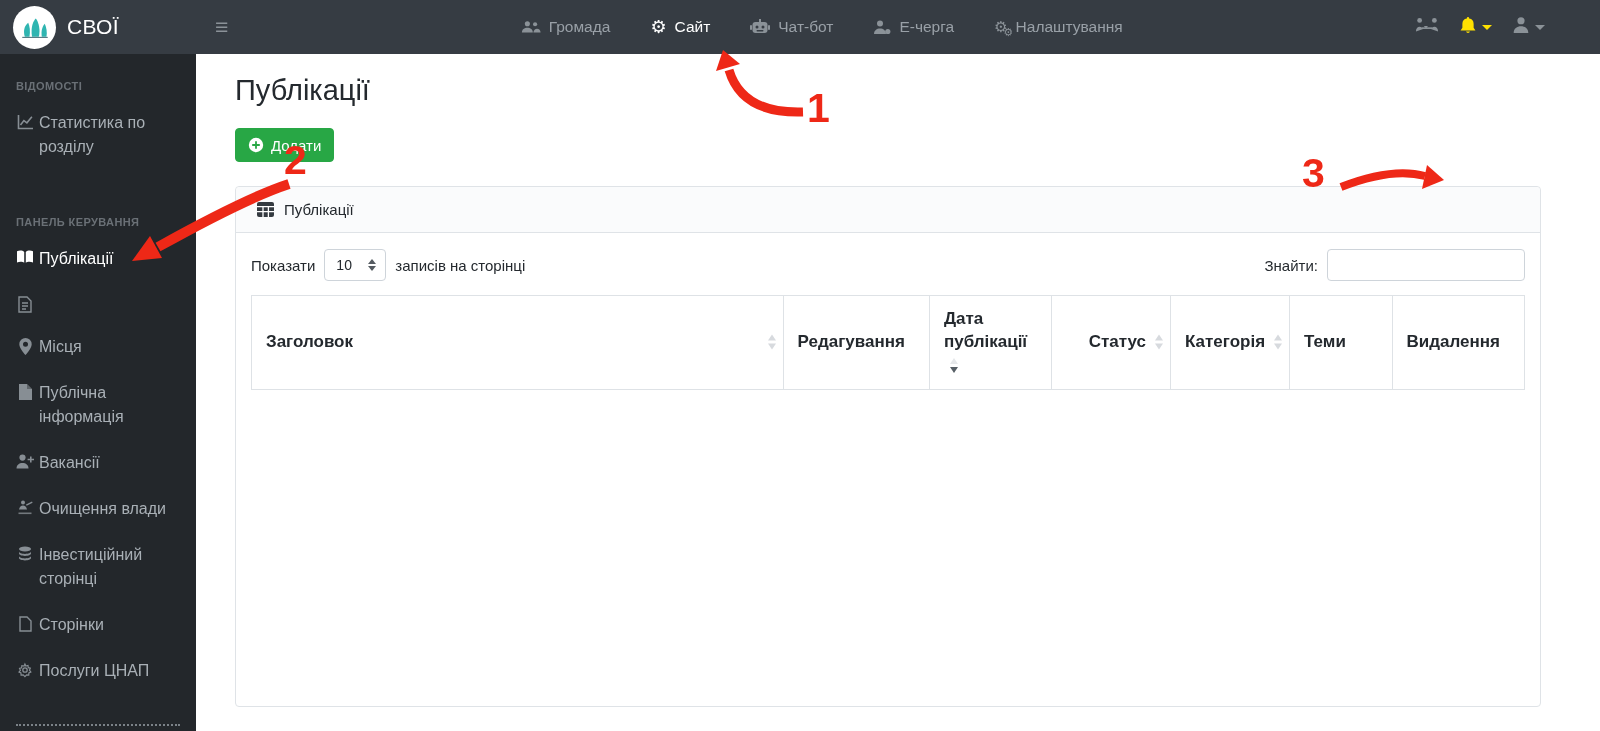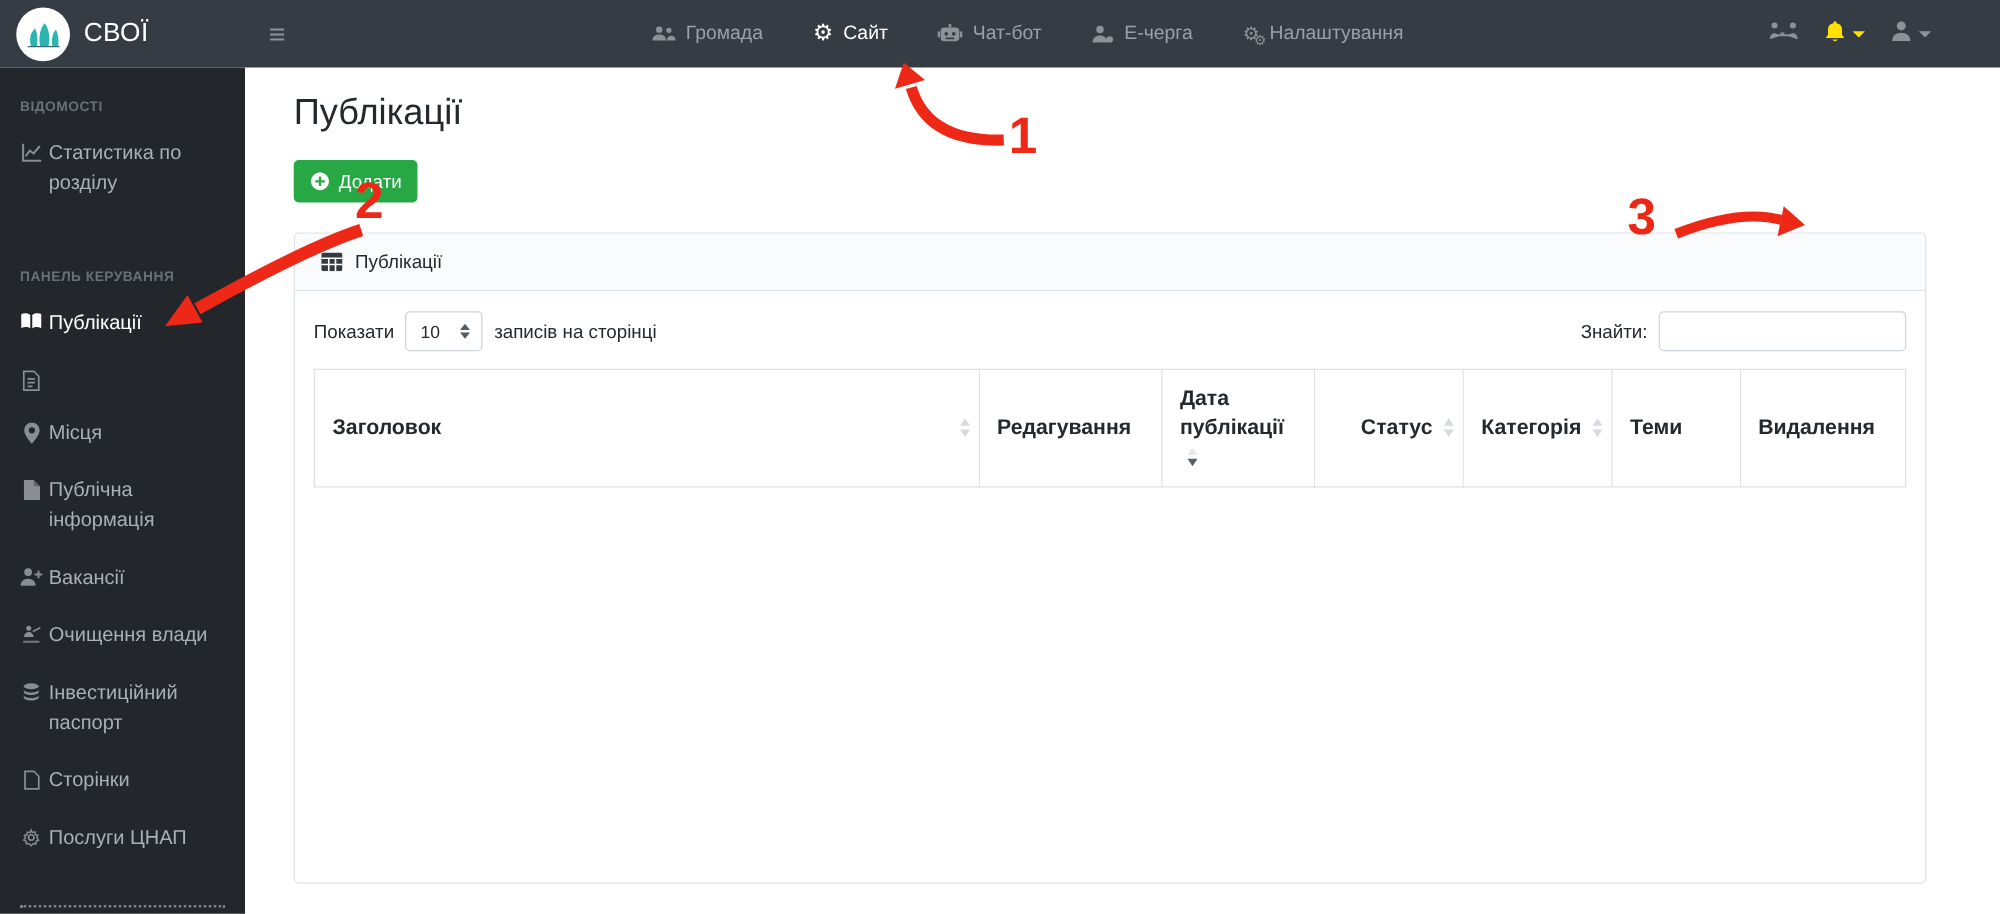--- a/index.html
+++ b/index.html
@@ -284,21 +284,21 @@
   </div>
 
   <div class="side-item">
     <span class="ic">
       <svg width="16" height="15" viewBox="0 0 16 15" fill="currentColor">
         <ellipse cx="8" cy="3" rx="6" ry="2.4"></ellipse>
         <path d="M2 5.5c0 1.3 2.7 2.4 6 2.4s6-1.1 6-2.4v2c0 1.3-2.7 2.4-6 2.4s-6-1.1-6-2.4z"></path>
         <path d="M2 10c0 1.3 2.7 2.4 6 2.4s6-1.1 6-2.4v2c0 1.3-2.7 2.4-6 2.4s-6-1.1-6-2.4z"></path>
       </svg>
     </span>
-    <span>Інвестиційний паспорт</span>
+    <span>Інвестиційний сторінці</span>
   </div>
 
   <div class="side-item">
     <span class="ic">
       <svg width="13" height="16" viewBox="0 0 13 16" fill="none" stroke="currentColor" stroke-width="1.4">
         <path d="M1 1h7l4 4v10H1z"></path>
       </svg>
     </span>
     <span>Сторінки</span>
   </div>

